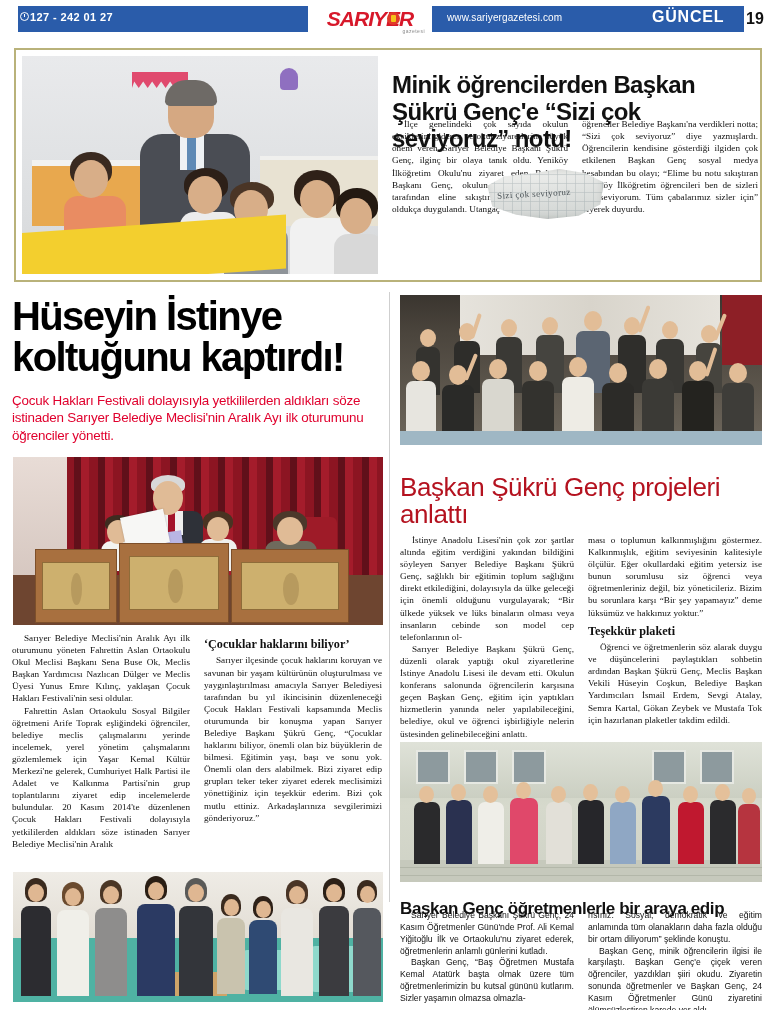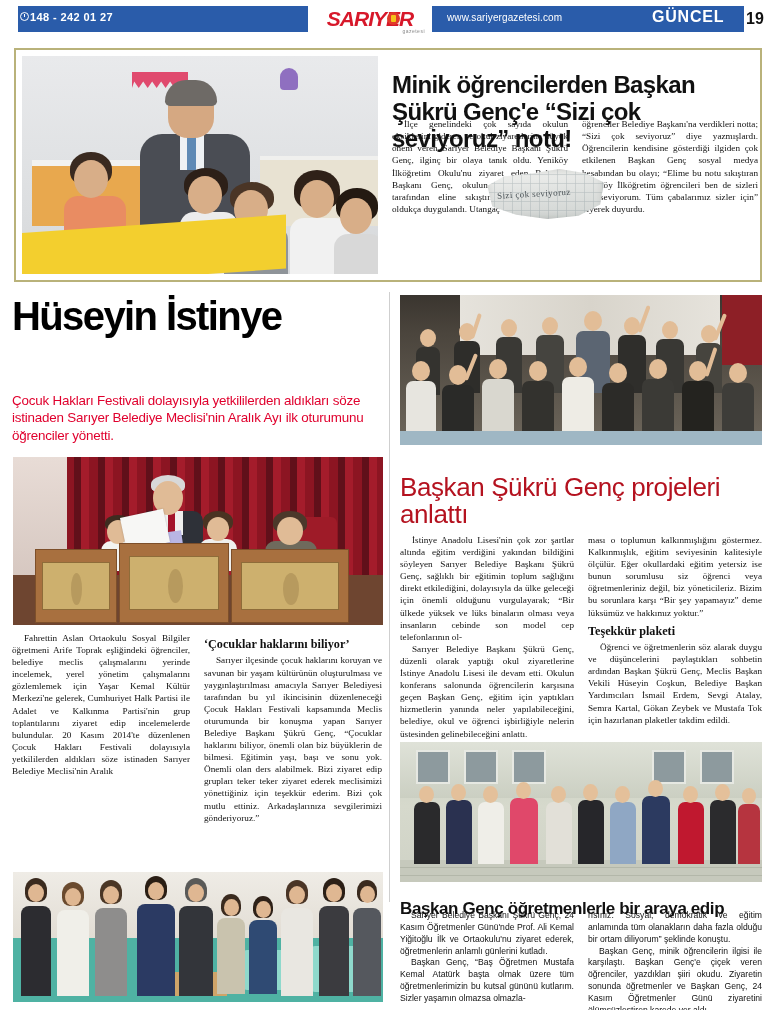--- a/index.html
+++ b/index.html
@@ -313,21 +313,21 @@
   #bc-2 { left:188px; }
   .bc p{ margin:0; }
   .bc .ind { text-indent:11px; }
 </style>
 </head>
 <body>
 
 <div class="masthead">
   <div class="mh-bar-left"></div>
   <span class="mh-clock-icon"></span>
-  <div class="mh-phone">148 - 242 01 27</div>
+  <div class="mh-phone">127 - 242 01 27</div>
 
   <div class="mh-logo">
     <span class="mh-logo-text">SARIYER</span>
     <span class="mh-logo-dot"></span>
     <span class="mh-logo-sub">gazetesi</span>
   </div>
 
   <div class="mh-bar-right"></div>
   <div class="mh-url">www.sariyergazetesi.com</div>
   <div class="mh-section">GÜNCEL</div>
@@ -388,20 +388,21 @@
 </div>
 
 <div id="photo-note">
   <div class="note-paper"></div>
   <div class="note-grid"></div>
   <div class="note-ink">Sizi çok seviyoruz</div>
 </div>
 
 <div class="big-head">
   <div>Hüseyin İstinye</div>
+  <div>koltuğunu kaptırdı!</div>
 </div>
 <div class="big-sub">Çocuk Hakları Festivali dolayısıyla yetkililerden aldıkları söze istinaden Sarıyer Belediye Meclisi'nin Aralık Ayı ilk oturumunu öğrenciler yönetti.</div>
 
 <div class="photo" id="photo-council">
   <div class="cc-curtain"></div>
   <div class="cc-wall"></div>
   <div class="cc-chair" id="chair1"></div>
   <div class="cc-chair" id="chair2"></div>
   <div class="cc-p" id="ccman">
       <span class="b"></span>
@@ -437,20 +438,21 @@
       <span class="seal"></span>
     </div>
   <div class="cc-desk" id="desk3">
       <span class="panel"></span>
       <span class="seal"></span>
     </div>
 </div>
 
 <div class="left-cols">
   <div class="lc" id="lc-1">
+    <p class="ind">Sarıyer Belediye Meclisi'nin Aralık Ayı ilk oturumunu yöneten Fahrettin Aslan Ortaokulu Okul Meclisi Başkanı Sena Buse Ok, Meclis Başkan Yardımcısı Nazlıcan Dülger ve Meclis Üyesi Yunus Emre Kılınç, yaklaşan Çocuk Hakları Festivali'nin sesi oldular.</p>
     <p class="ind">Fahrettin Aslan Ortaokulu Sosyal Bilgiler öğretmeni Arife Toprak eşliğindeki öğrenciler, belediye meclis çalışmalarını yerinde incelemek, yerel yönetim çalışmalarını gözlemlemek için Yaşar Kemal Kültür Merkezi'ne gelerek, Cumhuriyet Halk Partisi ile Adalet ve Kalkınma Partisi'nin grup toplantılarını ziyaret edip incelemelerde bulundular. 20 Kasım 2014'te düzenlenen Çocuk Hakları Festivali dolayısıyla yetkililerden aldıkları söze istinaden Sarıyer Belediye Meclisi'nin Aralık</p>
   </div>
   <div class="lc" id="lc-2">
     <div class="sub-kicker">‘Çocuklar haklarını biliyor’</div>
     <p class="ind">Sarıyer ilçesinde çocuk haklarını koruyan ve savunan bir yaşam kültürünün oluşturulması ve yaygınlaştırılması amacıyla Sarıyer Belediyesi tarafından bu yıl ikincisinin düzenleneceği Çocuk Hakları Festivali kapsamında Meclis oturumunda bir konuşma yapan Sarıyer Belediye Başkanı Şükrü Genç, “Çocuklar haklarını biliyor, önemli olan biz büyüklerin de bilmesi. Eğitimin yaşı, başı ve sonu yok. Önemli olan ders alabilmek. Bizi ziyaret edip grupları teker teker ziyaret ederek meclisimizi yönettiğiniz için teşekkür ederim. Bizi çok mutlu ettiniz. Arkadaşlarınıza sevgilerimizi gönderiyoruz.”</p>
   </div>
 </div>
 
 <div class="photo" id="photo-group-left">
   <div class="gl-wall"></div>

